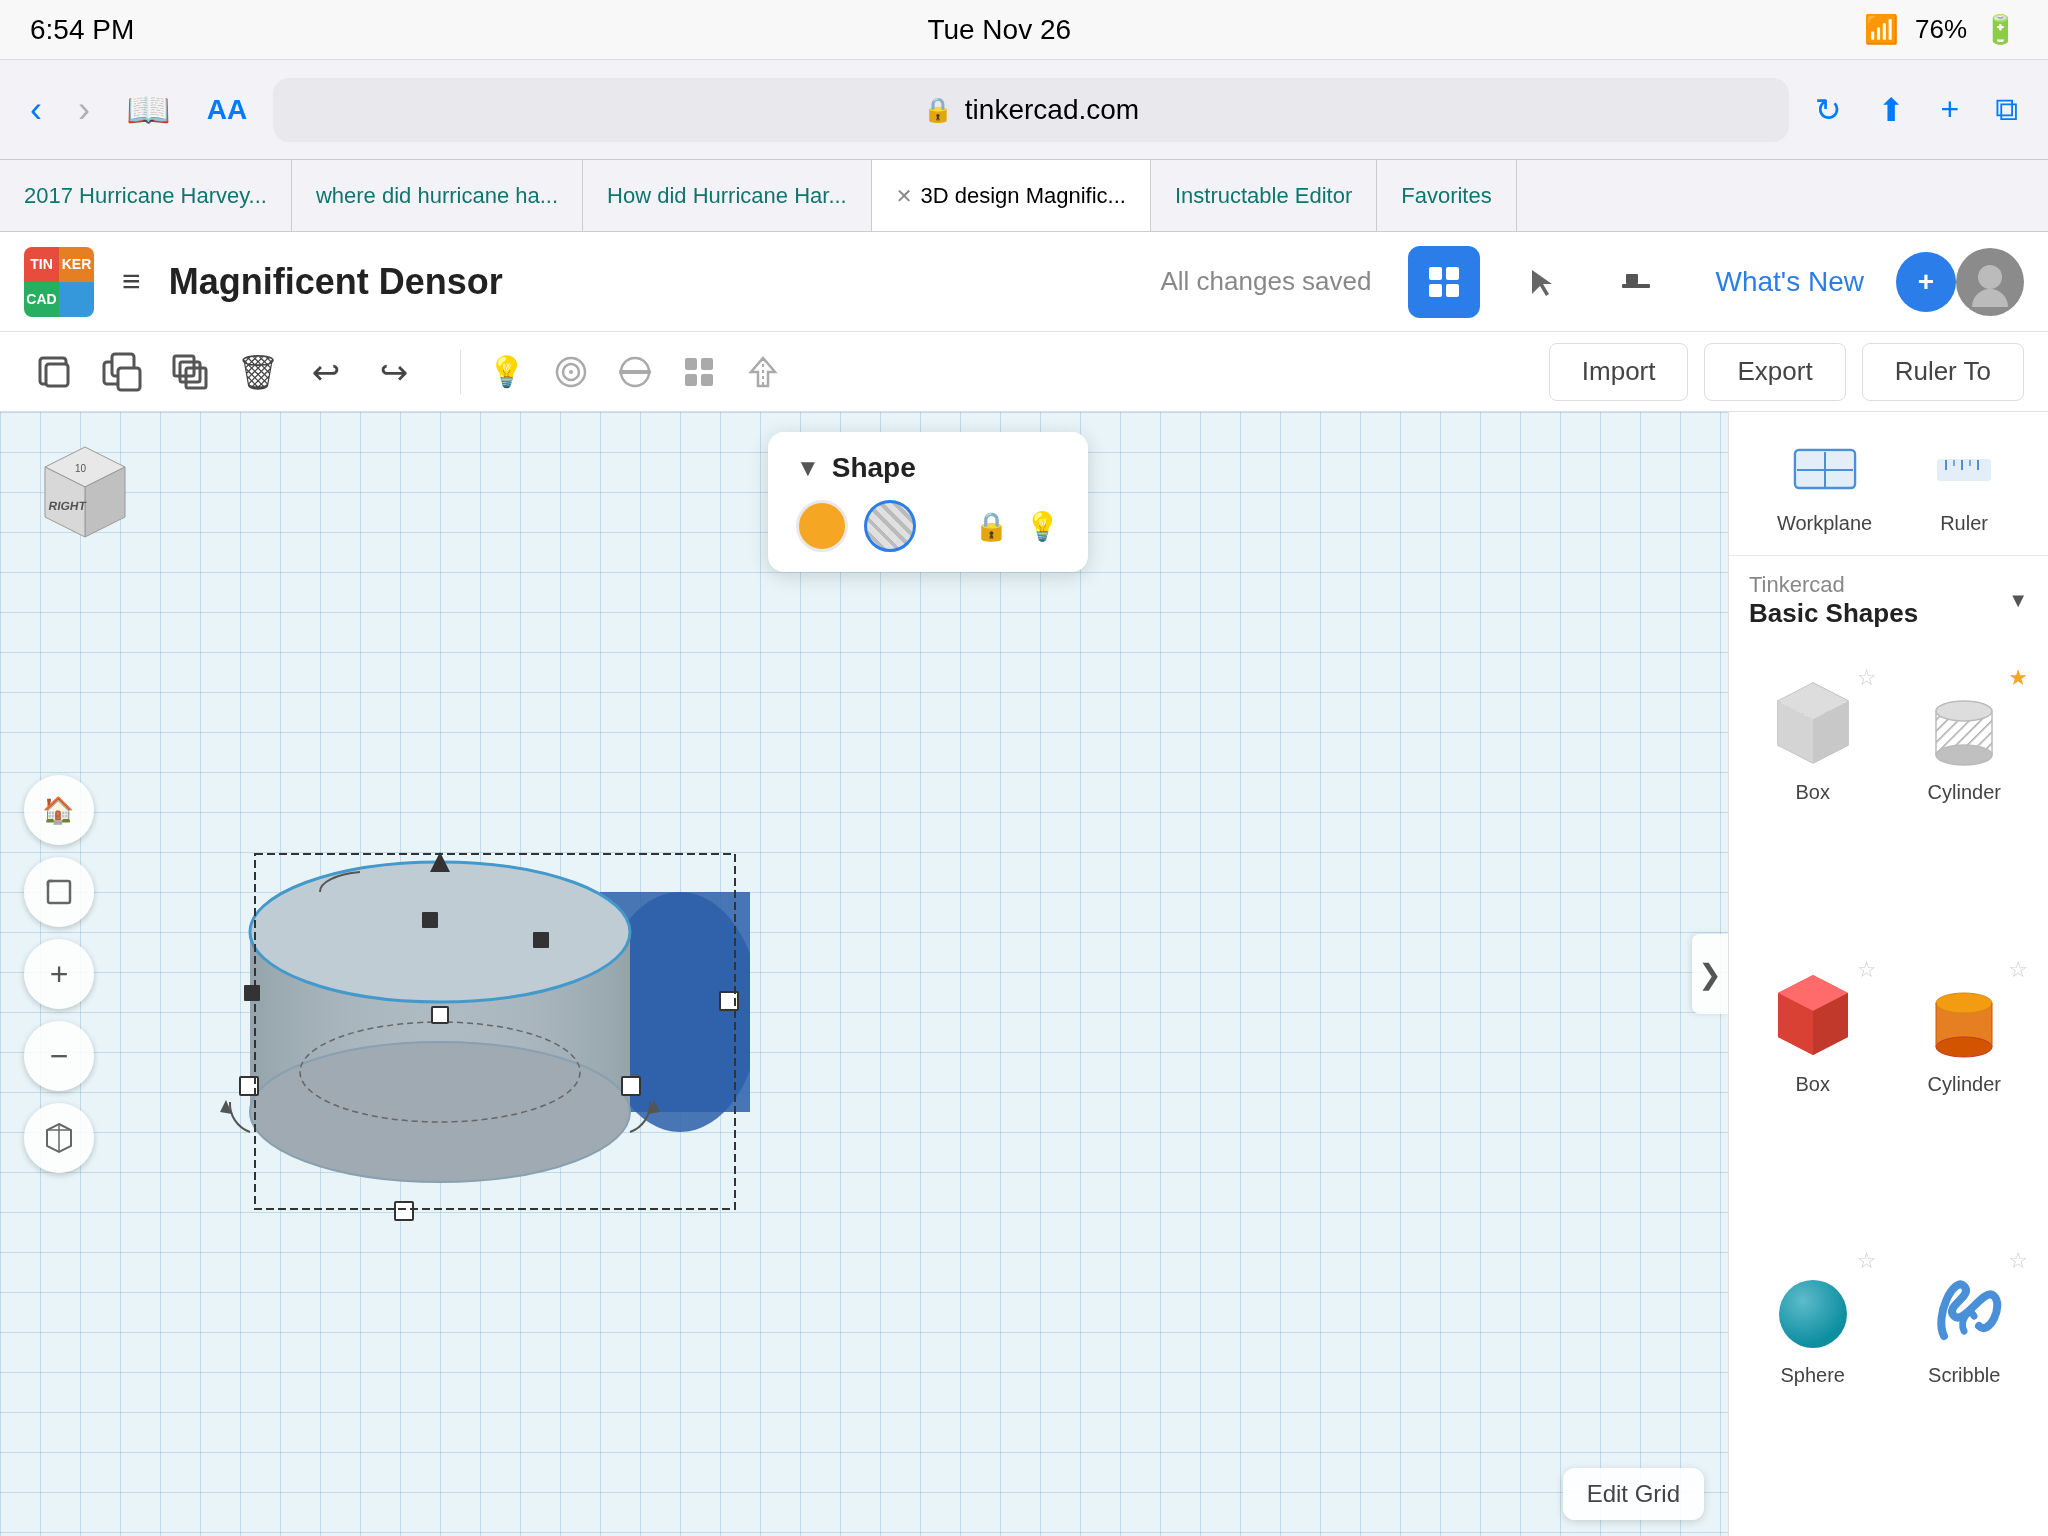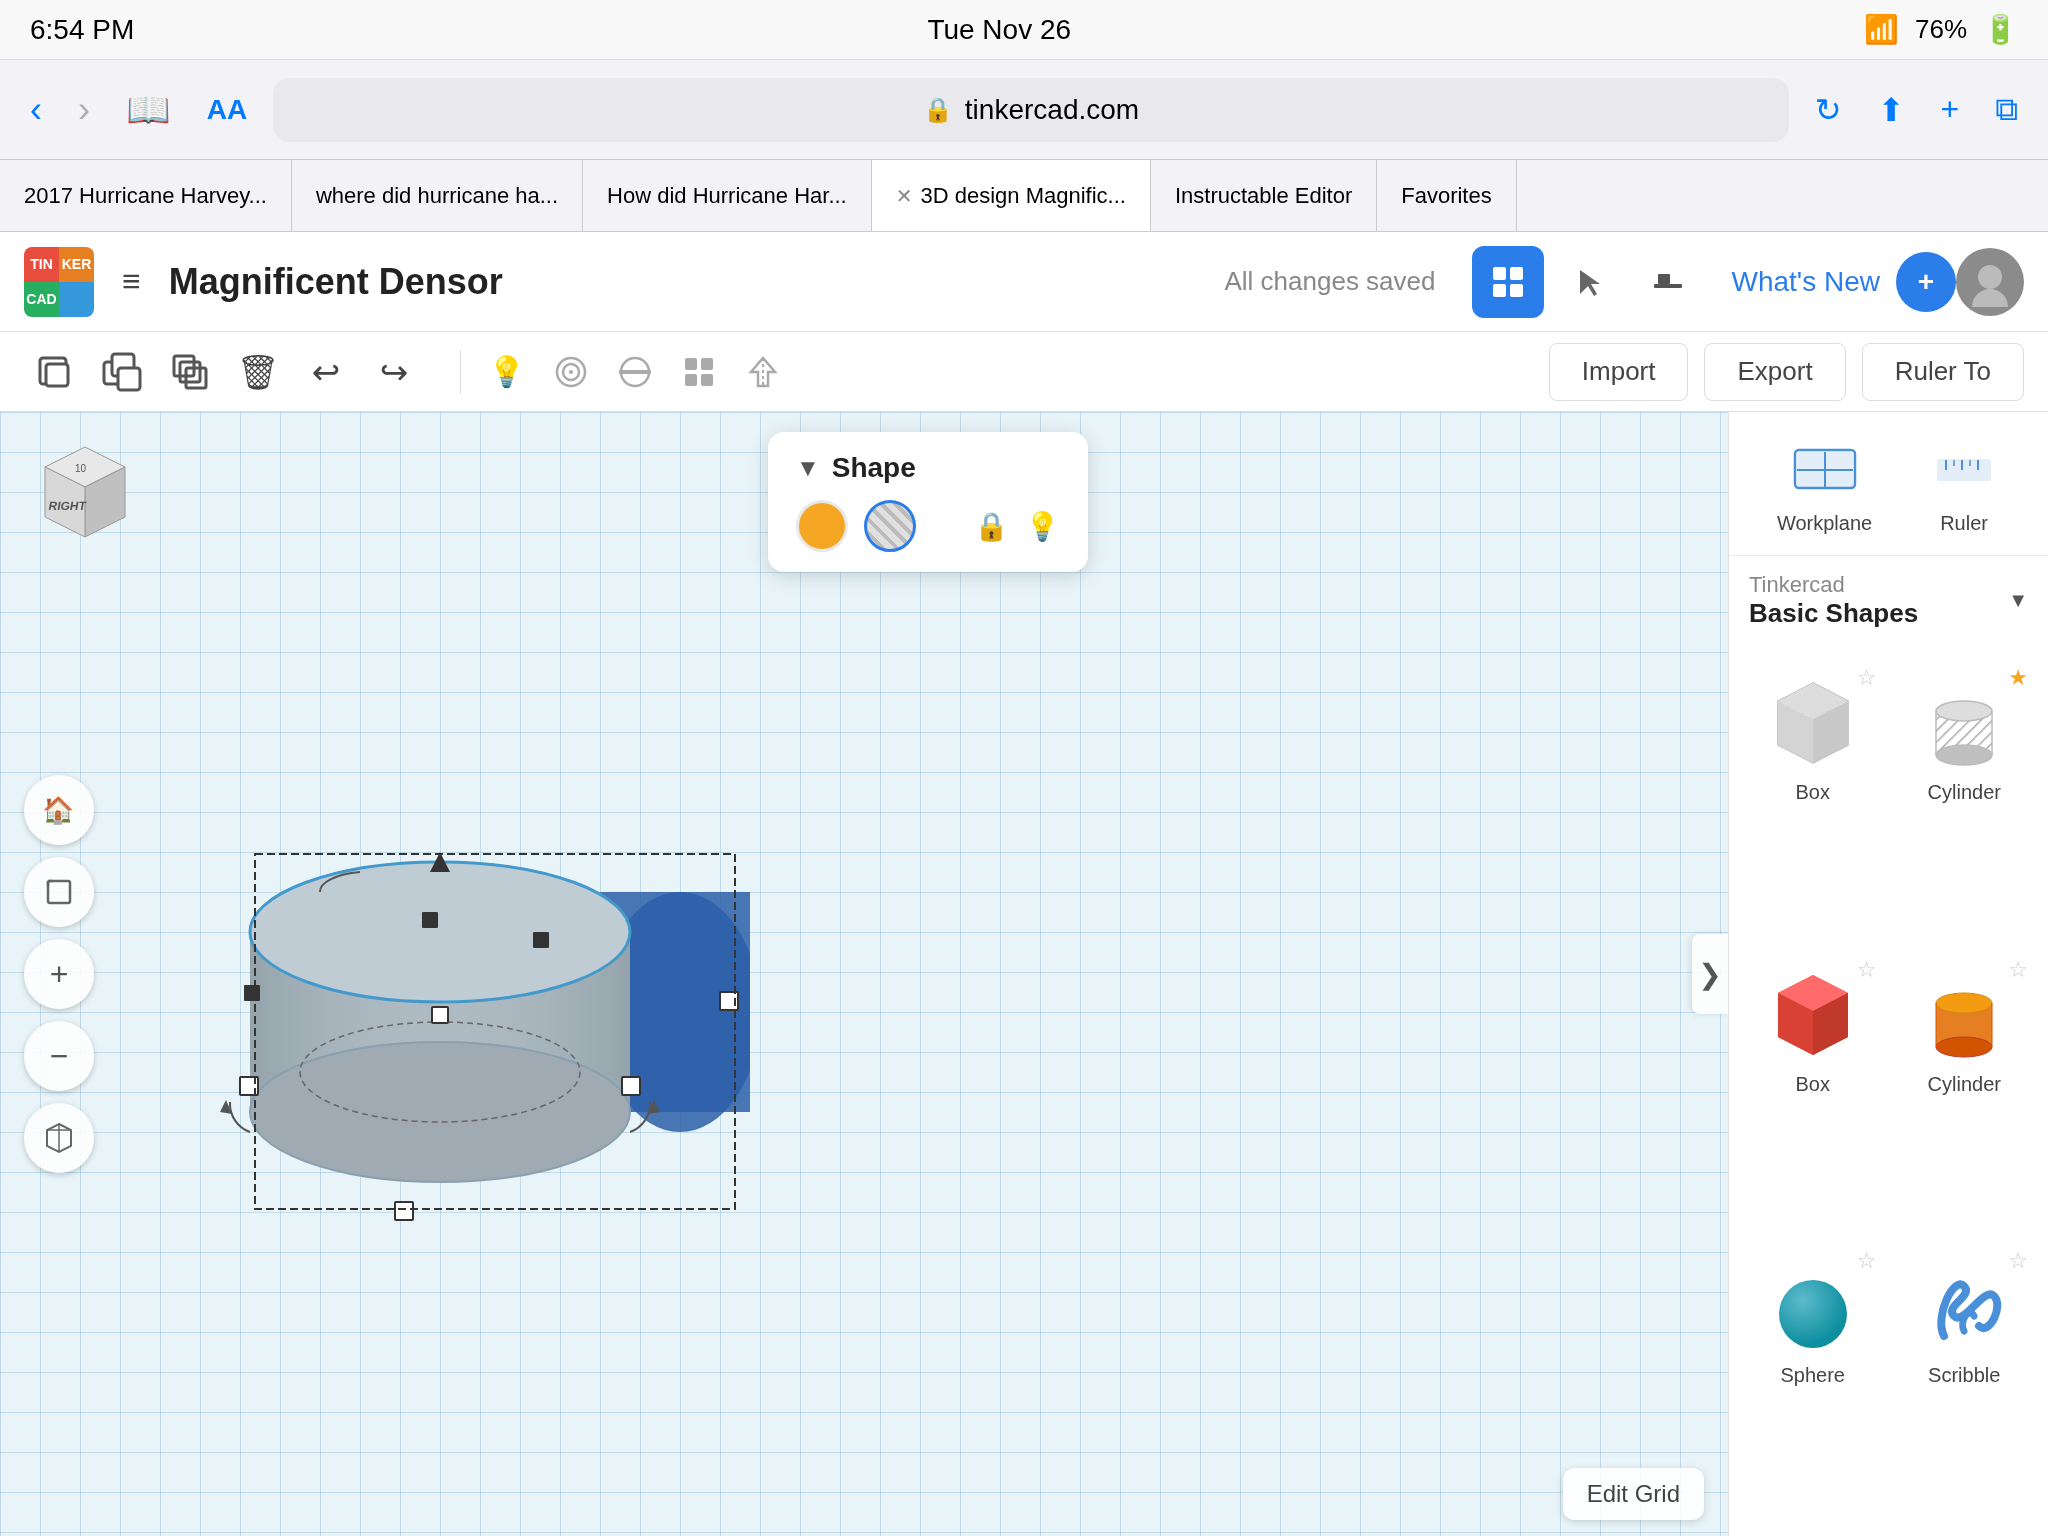--- a/index.html
+++ b/index.html
@@ -35,21 +35,21 @@
     .share-btn, .plus-btn, .tabs-btn { font-size: 32px; color: #007aff; padding: 0 10px; }
 
     
     #tabs-bar {
       width: 100%; height: 72px; background: #f2f2f7;
       display: flex; align-items: center;
       border-bottom: 1px solid #ccc; overflow: hidden;
     }
     .tab-item {
       height: 100%; padding: 0 24px; display: flex; align-items: center;
-      font-size: 22px; color: #000000; border-right: 1px solid #ccc;
+      font-size: 22px; color: #0f766e; border-right: 1px solid #ccc;
       white-space: nowrap; cursor: pointer; max-width: 300px; overflow: hidden;
     }
     .tab-item.active {
       background: #fff; color: #000; font-weight: 500;
     }
     .tab-close { margin-right: 8px; color: #888; font-size: 20px; }
     .tab-item.active .tab-close { color: #888; }
 
     
     #app-header {
@@ -62,21 +62,21 @@
       grid-template-rows: 1fr 1fr; border-radius: 8px; overflow: hidden;
     }
     .logo-cell { display: flex; align-items: center; justify-content: center; font-size: 18px; font-weight: 900; color: #fff; }
     .logo-tin { background: #e74c3c; }
     .logo-ker { background: #e67e22; }
     .logo-cad { background: #27ae60; }
     .logo-dot { background: #3498db; }
     .menu-icon { font-size: 32px; color: #444; padding: 0 12px; cursor: pointer; }
     .design-title { font-size: 36px; font-weight: 600; color: #222; flex: 1; }
     .save-status { font-size: 26px; color: #888; margin-right: 20px; }
-    .header-actions { display: flex; align-items: center; gap: 8px; }
+    .header-actions { display: flex; align-items: center; gap: 24px; }
     .header-btn {
       width: 72px; height: 72px; border-radius: 12px; display: flex;
       align-items: center; justify-content: center; cursor: pointer; font-size: 32px;
     }
     .header-btn.active { background: #2b7de9; }
     .header-btn.active svg, .header-btn.active { color: #fff; }
     .whats-new-btn {
       padding: 0 20px; height: 72px; display: flex; align-items: center;
       font-size: 28px; color: #2b7de9; font-weight: 500; cursor: pointer;
     }

